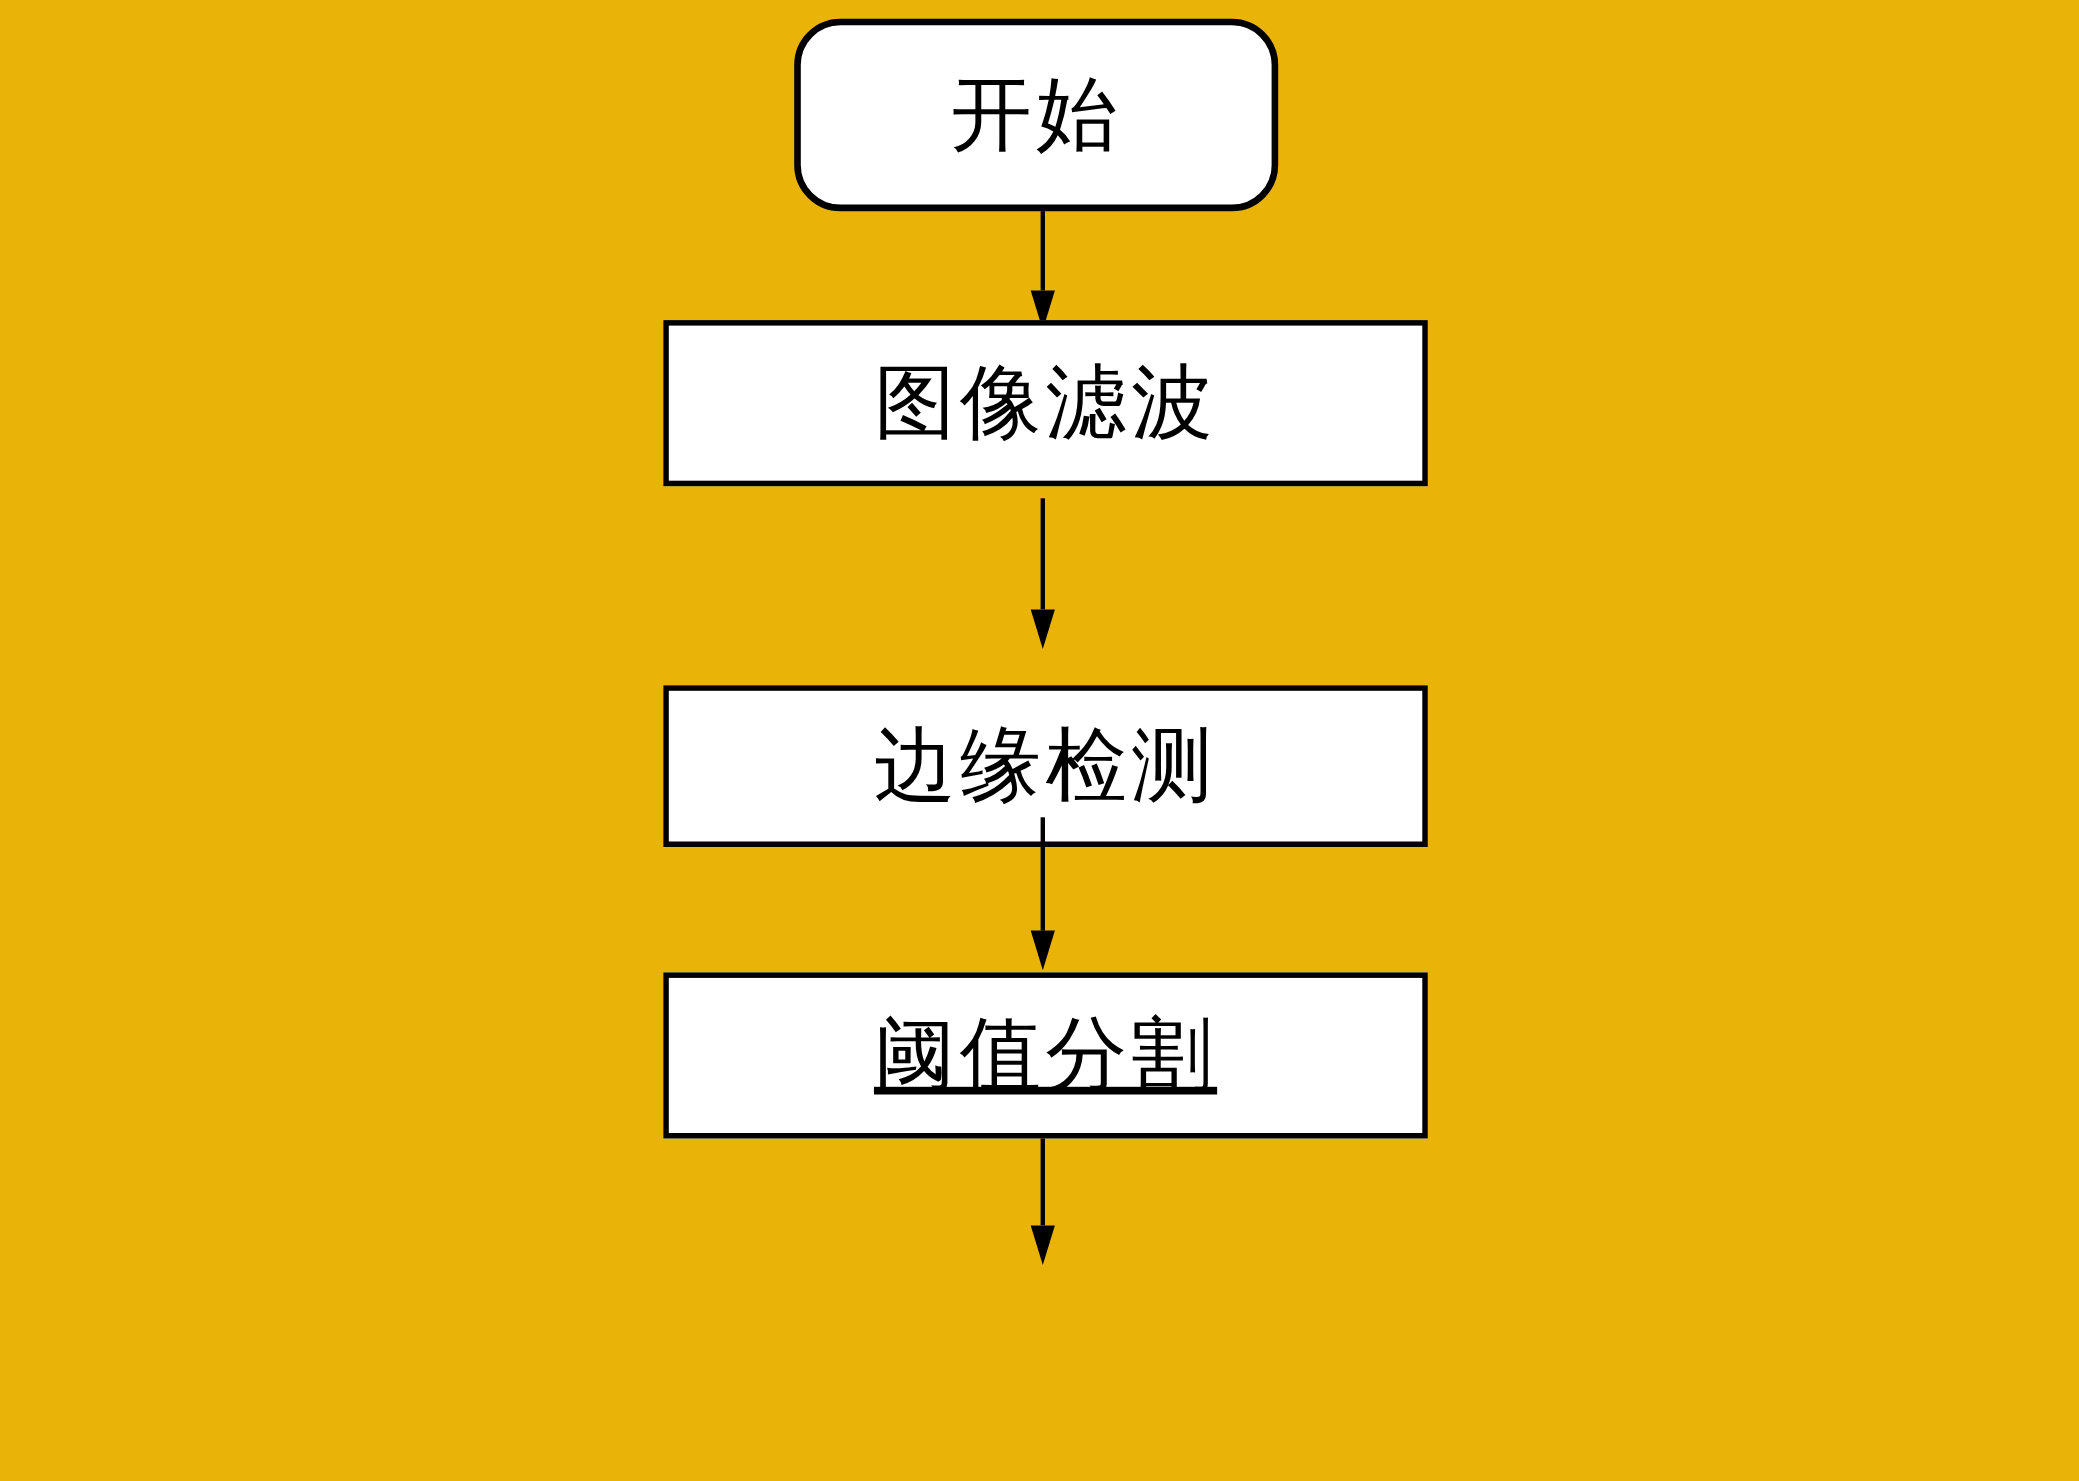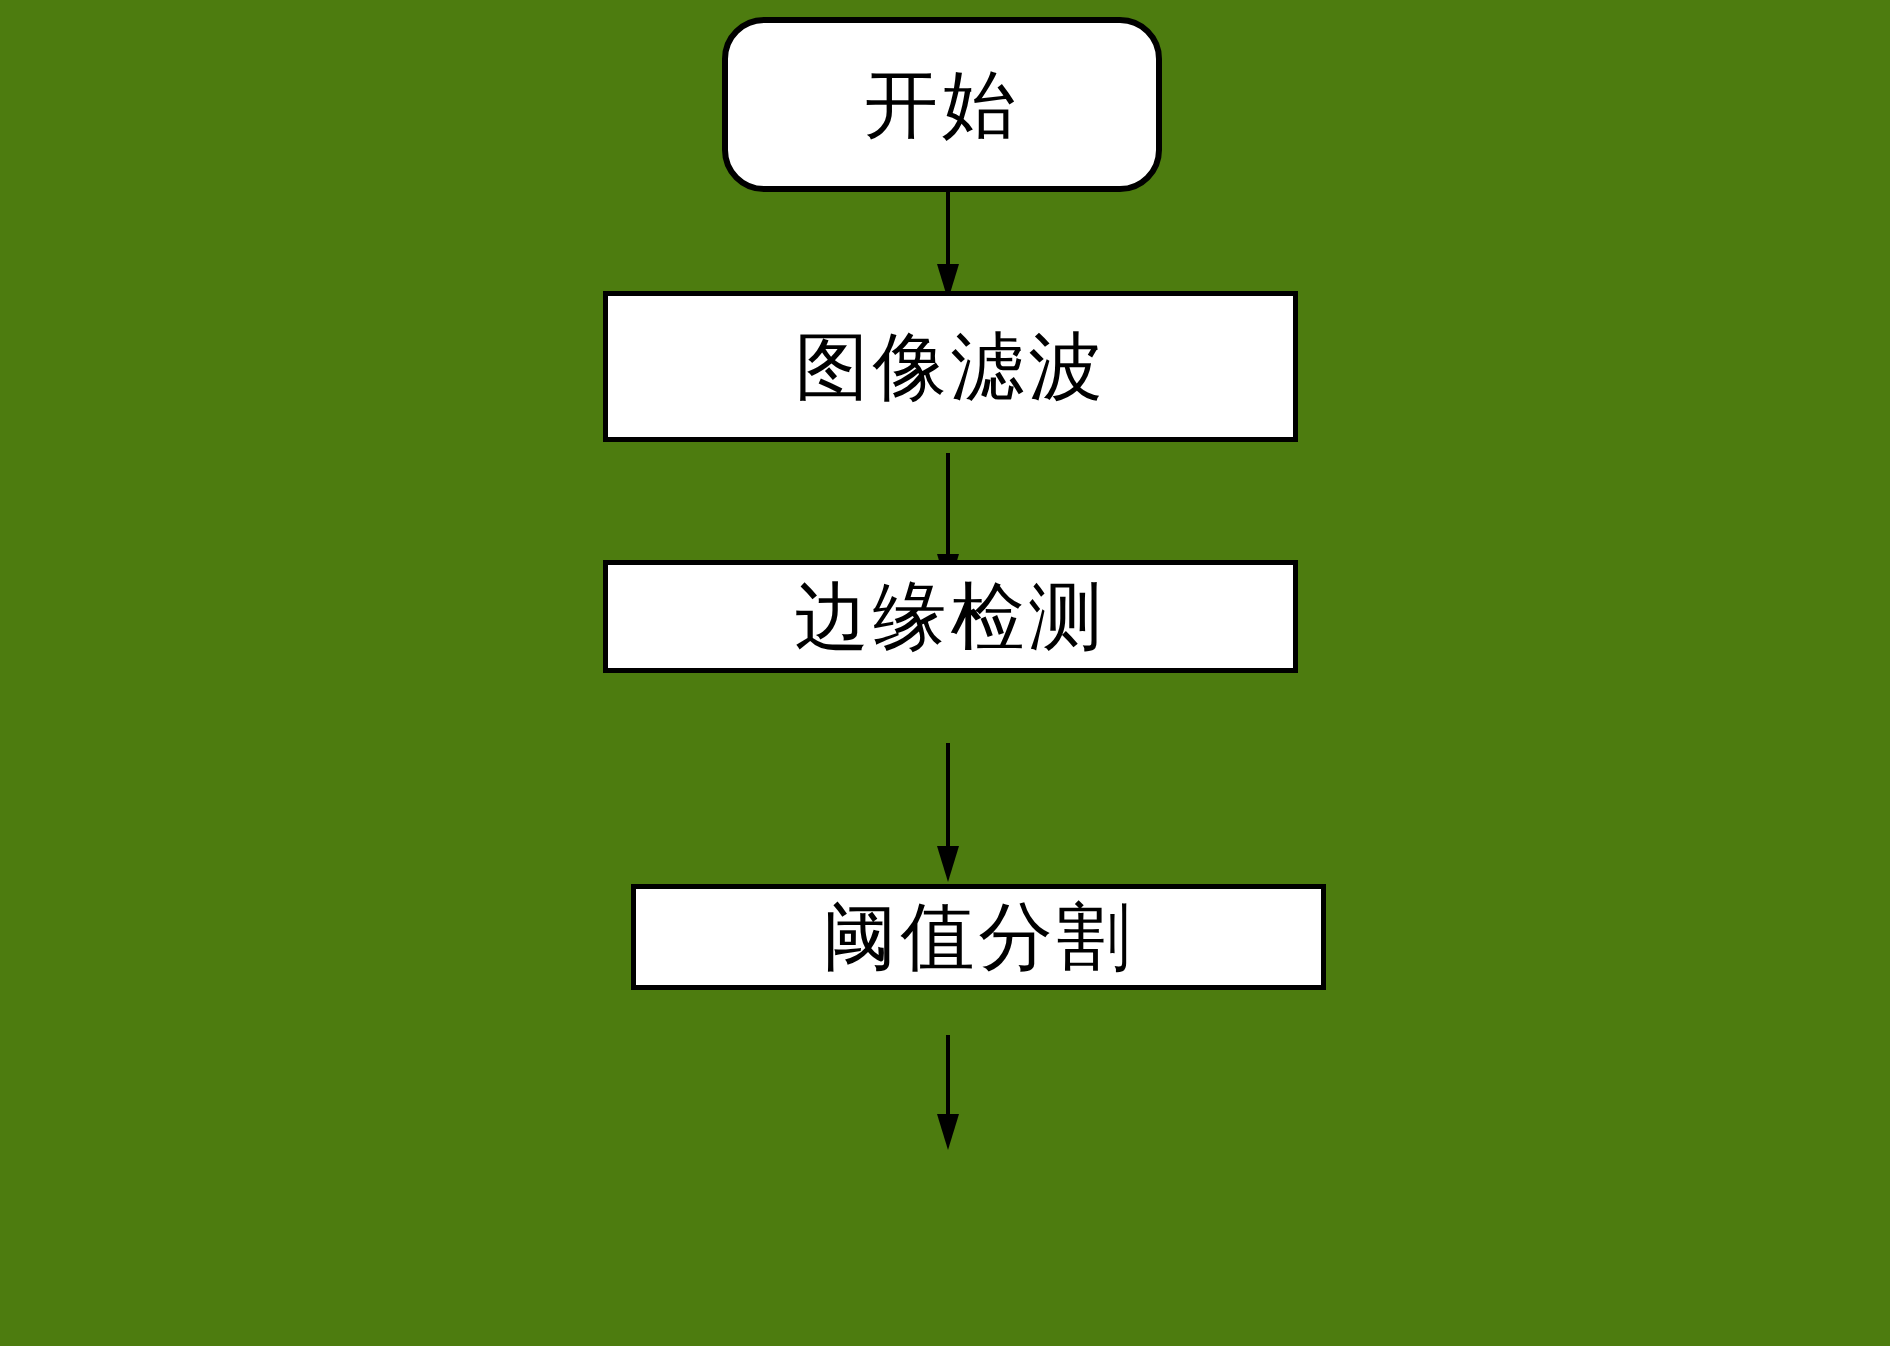--- a/index.html
+++ b/index.html
@@ -10,21 +10,21 @@
   body {
     width: 1890px;
     height: 1346px;
     position: relative;
     overflow: hidden;
     font-family: "Liberation Serif", "DejaVu Serif", serif;
   }
   .canvas {
     position: absolute;
     inset: 0;
-    background: #4d7c0f;
+    background: #eab308;
   }
   .node {
     position: absolute;
     box-sizing: border-box;
     border: 5px solid #000000;
     background: #ffffff;
     display: flex;
     align-items: center;
     justify-content: center;
     font-size: 74px;
@@ -73,30 +73,30 @@
 
   <div class="node" style="left:603px; top:291px; width:695px; height:151px;">
     <span>图像滤波</span>
   </div>
 
   <div class="arrow" style="left:935px; top:453px; height:137px;">
     <div class="shaft"></div>
     <div class="head"></div>
   </div>
 
-  <div class="node" style="left:603px; top:560px; width:695px; height:113px;">
+  <div class="node" style="left:603px; top:623px; width:695px; height:147px;">
     <span>边缘检测</span>
   </div>
 
   <div class="arrow" style="left:935px; top:743px; height:139px;">
     <div class="shaft"></div>
     <div class="head"></div>
   </div>
 
-  <div class="node" style="left:631px; top:884px; width:695px; height:106px;">
+  <div class="node" style="left:603px; top:884px; width:695px; height:151px;text-decoration:underline;">
     <span>阈值分割</span>
   </div>
 
   <div class="arrow" style="left:935px; top:1035px; height:115px;">
     <div class="shaft"></div>
     <div class="head"></div>
   </div>
 
 
 </div>

